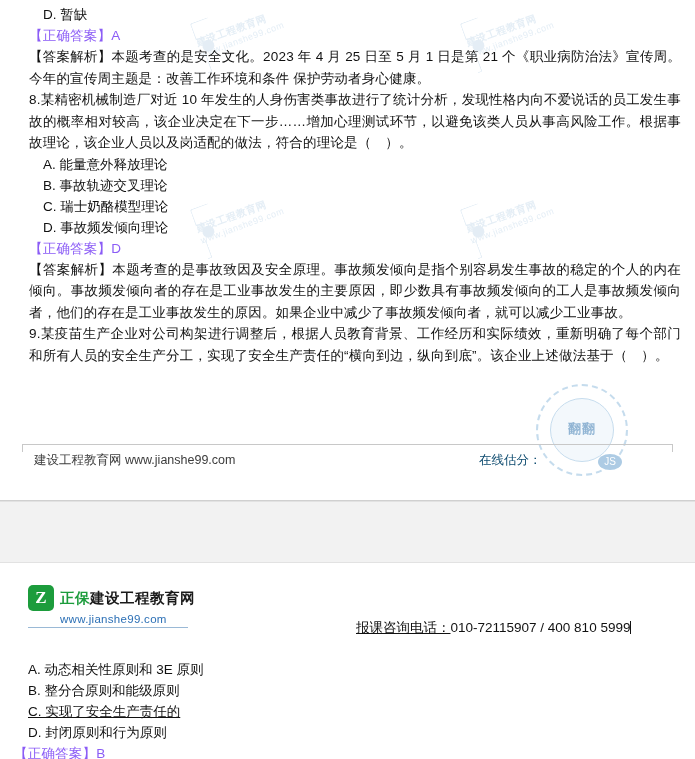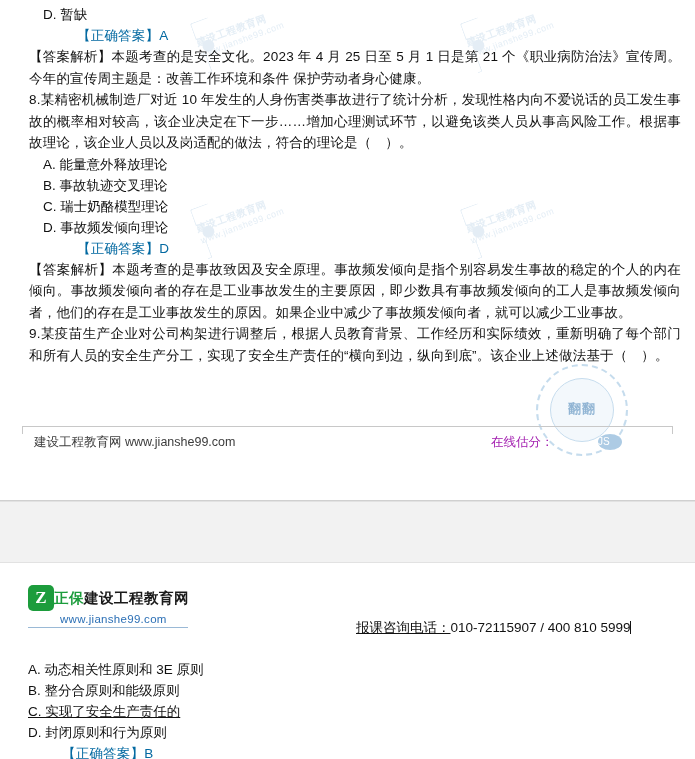--- a/index.html
+++ b/index.html
@@ -36,24 +36,23 @@
     overflow: hidden;
   }
   .content {
     padding: 4px 14px 0 29px;
     position: relative;
     z-index: 2;
   }
   .line {
     font-size: 13.5px;
     line-height: 21px;
-    color: #0369a1;
+    color: #8b5cf6;
     white-space: pre-wrap;
     letter-spacing: 0.2px;
-    margin-left: 48px;
   }
   .para {
     font-size: 13.5px;
     line-height: 21.5px;
     color: #111111;
     text-align: justify;
     letter-spacing: 0.2px;
   }
   .opt {
     font-size: 13.5px;
@@ -92,21 +91,21 @@
     width: 12px;
     height: 12px;
     border-radius: 50%;
     background: #cfe0ee;
   }
   
   .footer {
     position: absolute;
     left: 0;
     right: 0;
-    bottom: 44px;
+    bottom: 26px;
     height: 30px;
     z-index: 3;
   }
   .footer-rule {
     position: absolute;
     left: 22px;
     right: 22px;
     top: 0;
     border-top: 1px solid #c8c8c8;
   }
@@ -126,28 +125,27 @@
     left: 34px;
     top: 8px;
     font-size: 12.5px;
     color: #3c3c3c;
   }
   .footer-right {
     position: absolute;
     left: 479px;
     top: 8px;
     font-size: 12.5px;
-    color: #a21caf;
-    margin-left: 12px;
+    color: #0c4a6e;
   }
   
   .stamp {
     position: absolute;
     left: 536px;
-    top: 364px;
+    top: 384px;
     width: 92px;
     height: 92px;
     z-index: 2;
     opacity: 0.85;
   }
   .stamp .ring {
     position: absolute;
     inset: 0;
     border: 2px dashed #bcd6ea;
     border-radius: 50%;
@@ -176,21 +174,21 @@
     position: absolute;
     right: 6px;
     bottom: 6px;
     width: 24px;
     height: 16px;
     border-radius: 50%;
     background: #9fc3e0;
     color: #ffffff;
     font-size: 10px;
     line-height: 16px;
-    text-align: left;
+    text-align: center;
   }
   
   .logo {
     position: absolute;
     left: 28px;
     top: 22px;
     width: 170px;
     z-index: 3;
   }
   .logo-row {
@@ -203,20 +201,21 @@
     border-radius: 5px;
     background: #1c9c3c;
     color: #ffffff;
     font-size: 17px;
     font-weight: bold;
     text-align: center;
     line-height: 26px;
     font-family: "Liberation Serif", serif;
   }
   .logo-text {
+    margin-left: 6px;
     font-size: 14.5px;
     font-weight: bold;
     color: #1a1a1a;
     letter-spacing: 0.5px;
   }
   .logo-text .green { color: #1c9c3c; }
   .logo-url {
     margin-top: 2px;
     font-size: 11.5px;
     color: #2b6fb5;

